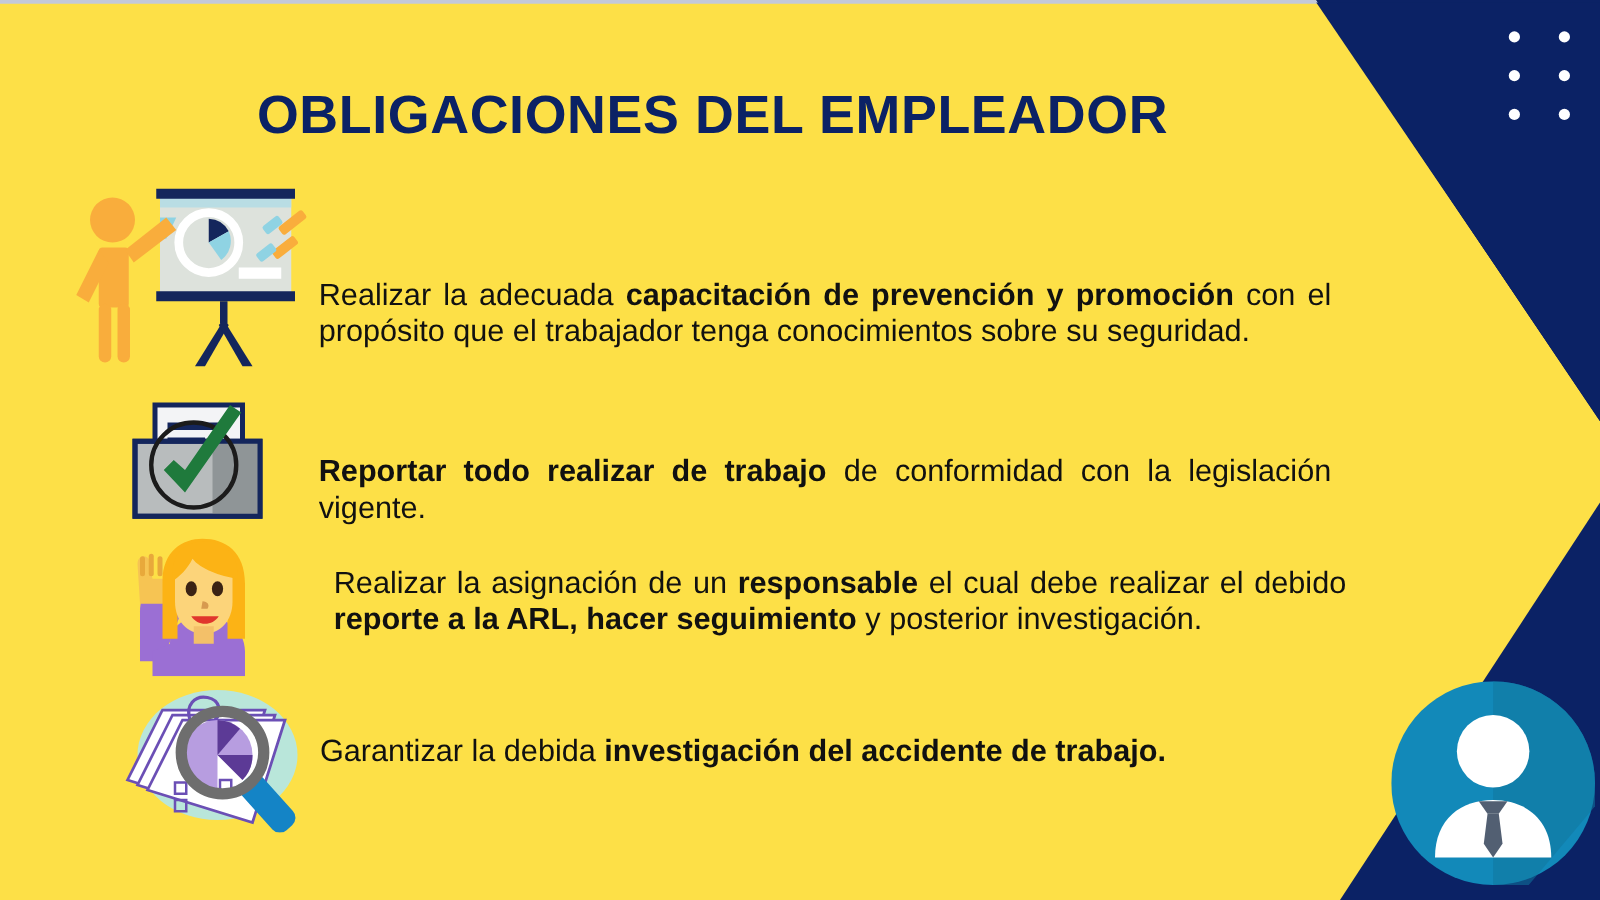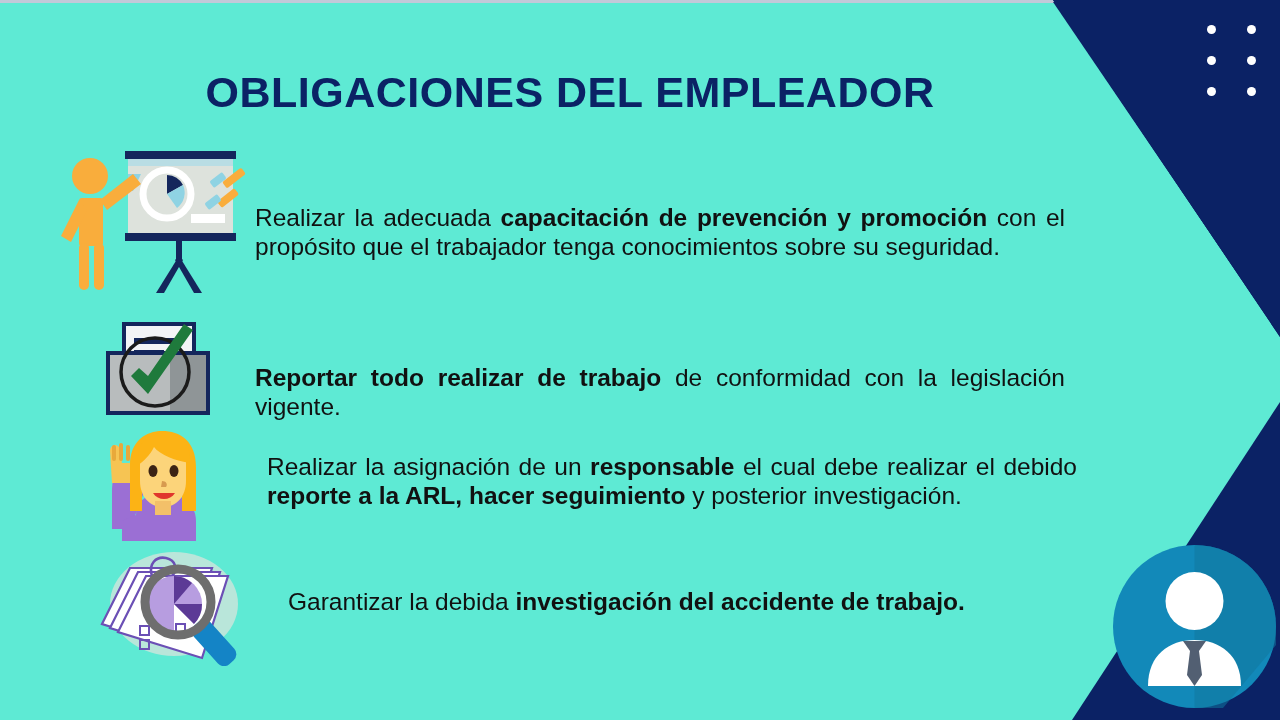--- a/index.html
+++ b/index.html
@@ -8,21 +8,21 @@
     padding: 0;
     background: #ffffff;
   }
   body {
     font-family: "Liberation Sans", sans-serif;
   }
   #slide {
     position: relative;
     width: 1280px;
     height: 720px;
-    background: #5eead4;
+    background: #fde047;
     overflow: hidden;
   }
 
   
   .top-rule {
     position: absolute;
     left: 0; top: 0;
     width: 1280px;
     height: 3px;
     background: #c3c9d9;
@@ -100,31 +100,31 @@
     color: #111111;
     text-align: justify;
     text-align-last: left;
     font-family: "Liberation Sans", sans-serif;
   }
   .row-text b { font-weight: bold; }
 
   
   #row-1 { left: 55px;  top: 0px;   }
   #row-1 .row-icon { width: 200px; height: 150px; }
-  #row-1 .row-text { width: 810px; margin-left: 0px; margin-top: 56px; }
+  #row-1 .row-text { width: 810px; margin-left: 0px; margin-top: 75px; }
 
   #row-2 { left: 98px;  top: 172px; }
   #row-2 .row-icon { width: 122px; height: 100px; }
   #row-2 .row-text { width: 810px; margin-left: 35px; margin-top: 44px; }
 
   #row-3 { left: 100px; top: 281px; }
   #row-3 .row-icon { width: 114px; height: 112px; }
   #row-3 .row-text { width: 810px; margin-left: 53px; margin-top: 24px; }
 
-  #row-4 { left: 90px;  top: 398px; gap: 32px; }
+  #row-4 { left: 90px;  top: 398px; }
   #row-4 .row-icon { width: 164px; height: 120px; }
   #row-4 .row-text { width: 810px; margin-left: 2px; margin-top: 42px; }
 </style>
 </head>
 <body>
 
 <div id="slide">
 
   <div class="top-rule" style="background: rgb(195, 201, 217);"></div>
 

